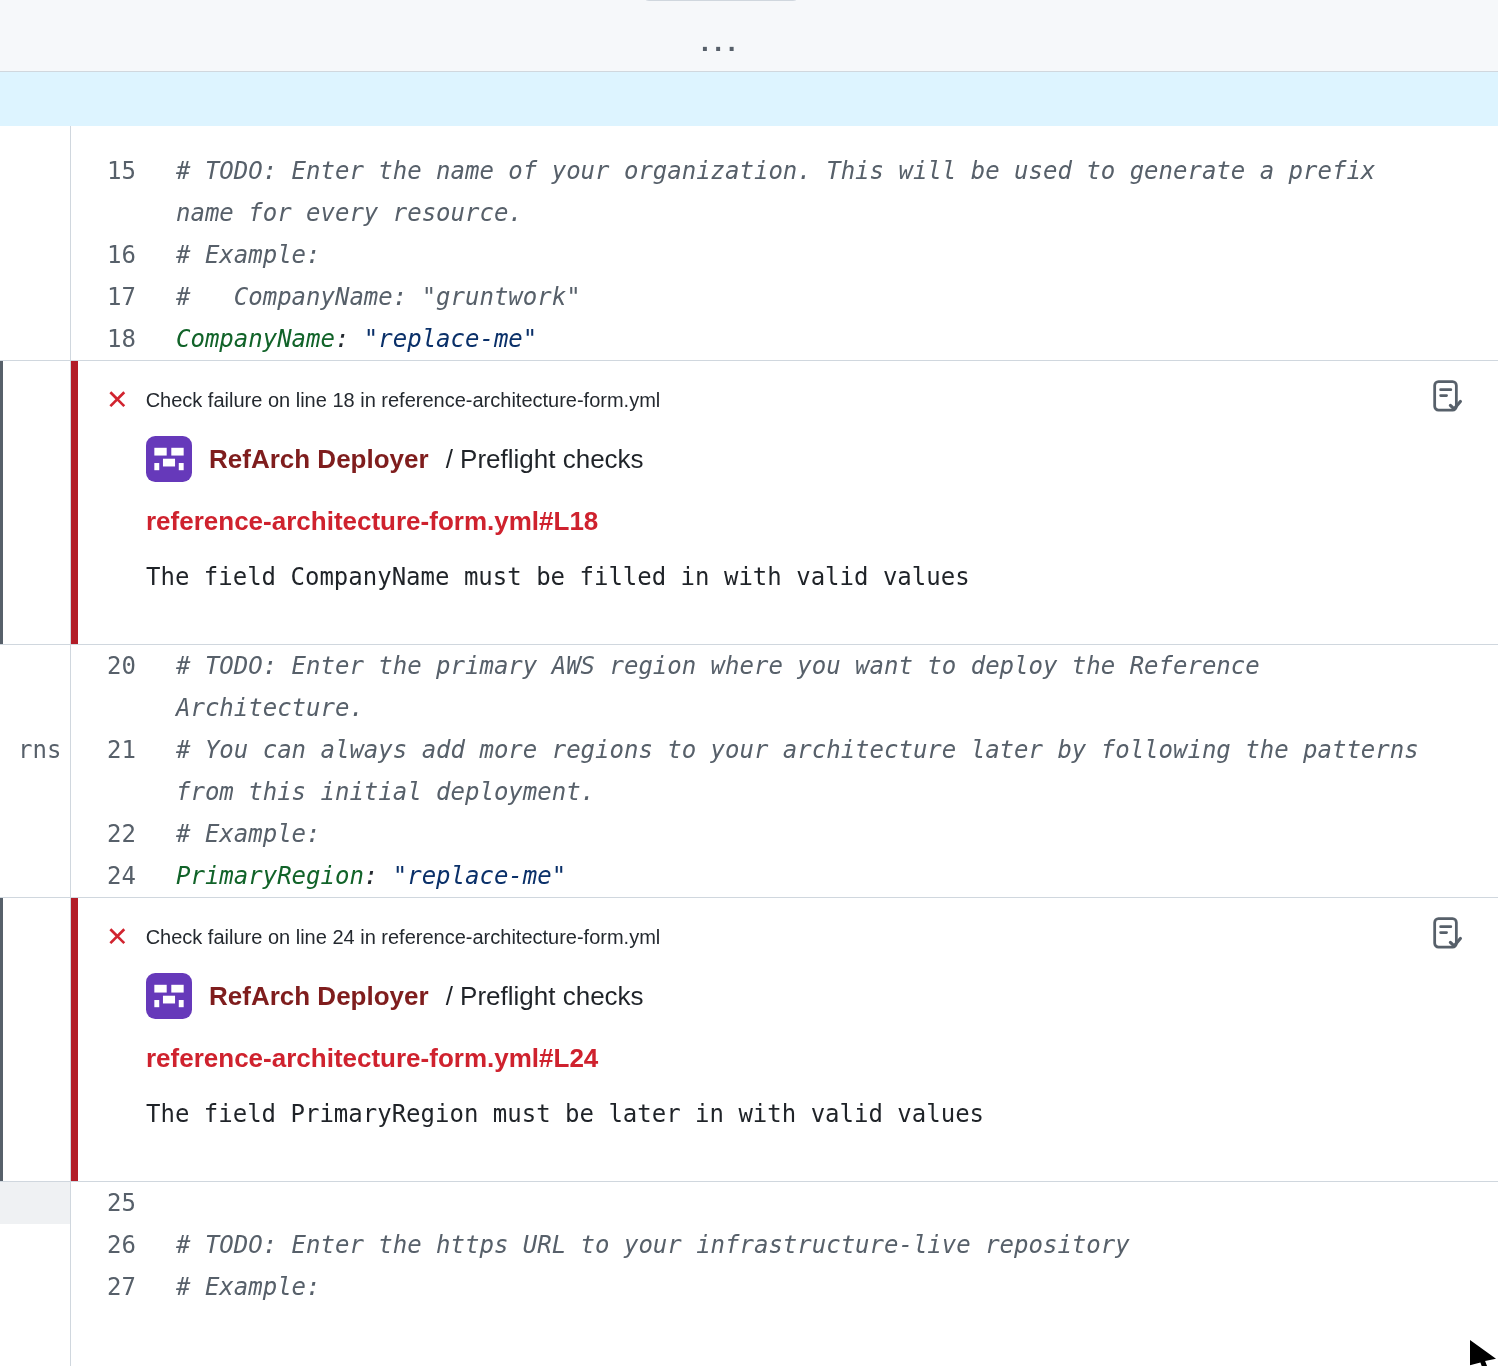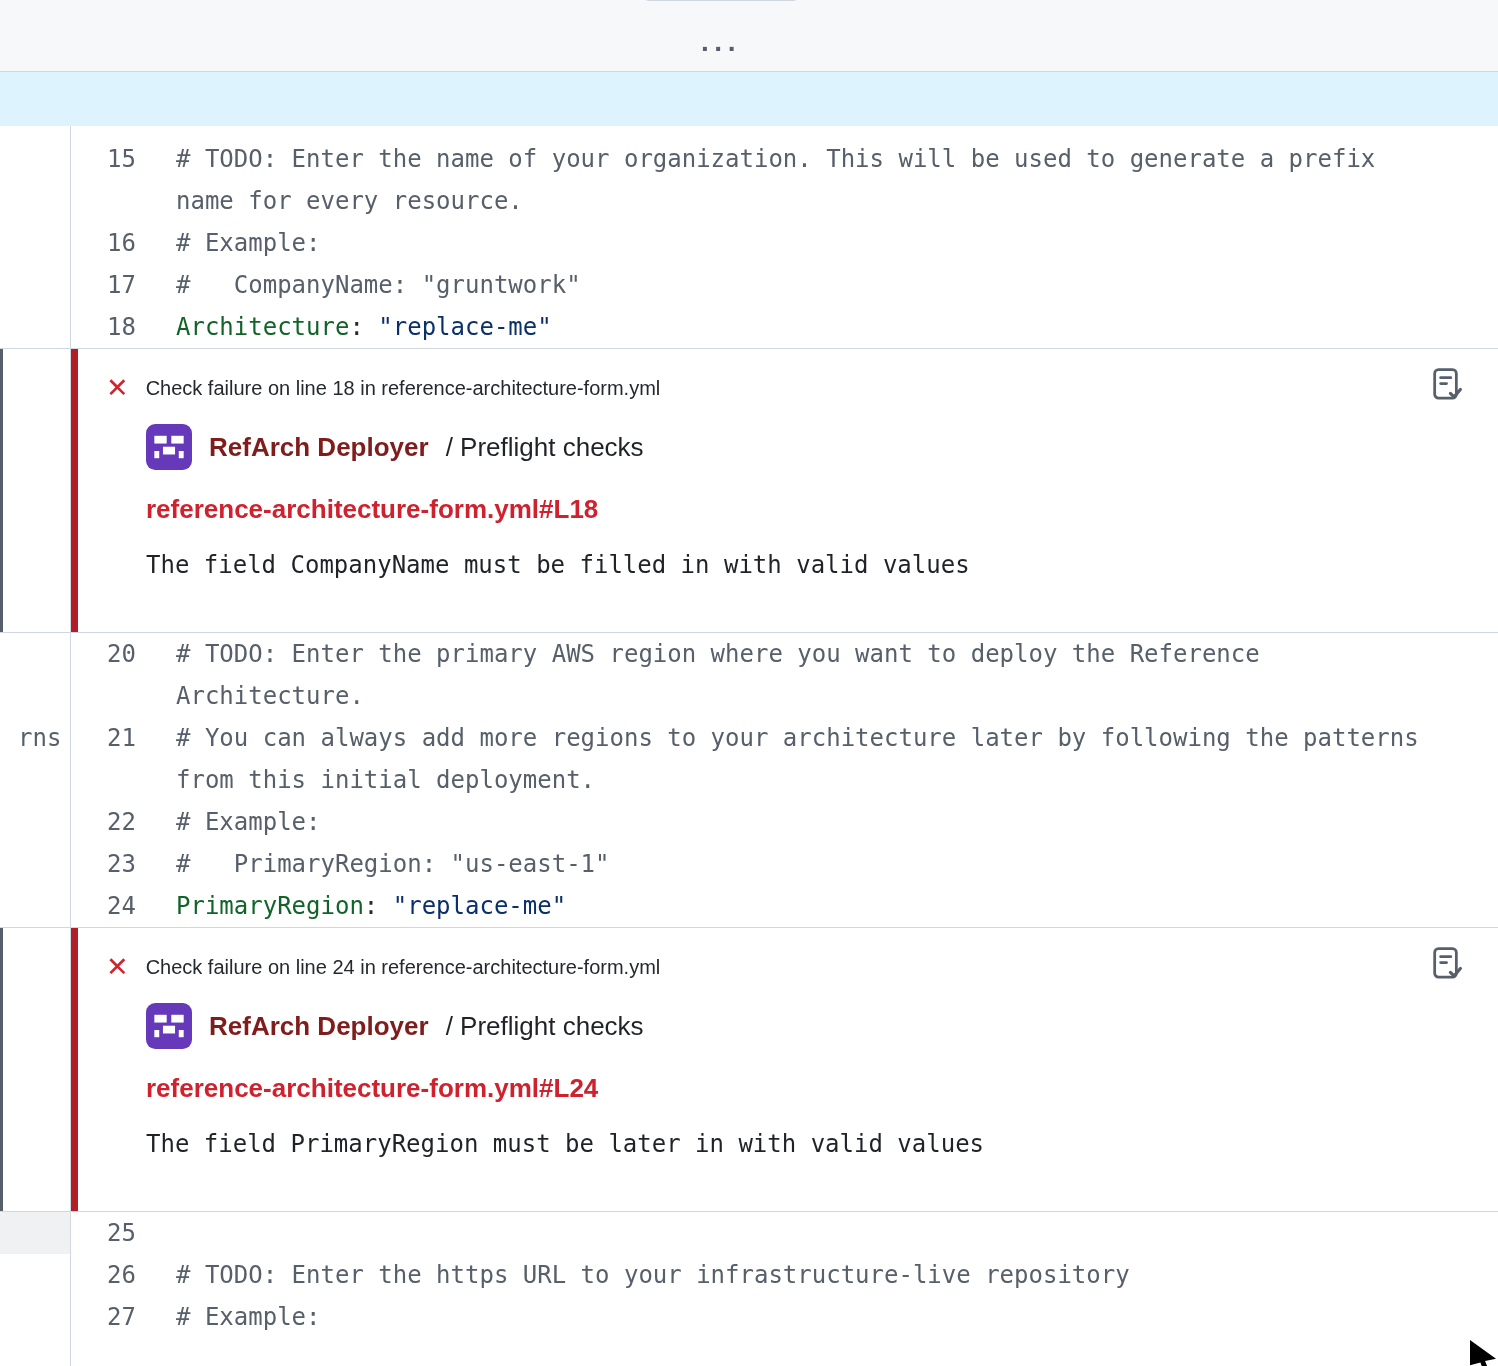--- a/index.html
+++ b/index.html
@@ -43,21 +43,21 @@
     display:block; font-family:"DejaVu Sans Mono",monospace; font-size:24px; line-height:42px;
     color:#57606a; padding-left:18px; white-space:pre;
   }
   .line-num {
     flex:0 0 70px; width:70px; text-align:right; padding-right:4px;
     font-family:"DejaVu Sans Mono",monospace; font-size:24px; line-height:42px; color:#57606a;
   }
   .code-cell { flex:1; padding-left:36px; }
   .code-text {
     width:1255px; max-width:1255px; white-space:pre-wrap; overflow-wrap:normal; word-break:normal;
-    font-family:"DejaVu Sans Mono",monospace; font-size:24px; line-height:42px; color:#24292f;
+    font-family:"DejaVu Sans Mono",monospace; font-size:24px; line-height:42px; color:#24292f;font-style:italic;
   }
   .tok-comment { color:#57606a; }
   .tok-key { color:#116329; }
   .tok-plain { color:#24292f; }
   .tok-string { color:#0a3069; }
 
   
   .annotation-row {
     display:flex; align-items:stretch;
     border-top:1px solid #d0d7de; border-bottom:1px solid #d0d7de; background:#fff;
@@ -101,21 +101,21 @@
       <span class="viewed-label">Viewed</span>
     </button>
     <button class="kebab-btn">
       <span class="kebab-glyph">···</span>
     </button>
   </div>
 
   <div class="blue-strip"></div>
 
   <div class="diff-body" id="diff-body">
-      <div class="chunk" style="padding-top: 12px;">
+      <div class="chunk" style="padding-top: 24px;">
         <div class="code-row">
           <div class="left-strip"></div>
           <div class="line-num">15</div>
           <div class="code-cell">
             <div class="code-text"><span class="tok-comment"># TODO: Enter the name of your organization. This will be used to generate a prefix name for every resource.</span></div>
           </div>
         </div>
         <div class="code-row">
           <div class="left-strip"></div>
           <div class="line-num">16</div>
@@ -127,21 +127,21 @@
           <div class="left-strip"></div>
           <div class="line-num">17</div>
           <div class="code-cell">
             <div class="code-text"><span class="tok-comment">#   CompanyName: "gruntwork"</span></div>
           </div>
         </div>
         <div class="code-row">
           <div class="left-strip"></div>
           <div class="line-num">18</div>
           <div class="code-cell">
-            <div class="code-text"><span class="tok-key">Architecture</span><span class="tok-plain">: </span><span class="tok-string">"replace-me"</span></div>
+            <div class="code-text"><span class="tok-key">CompanyName</span><span class="tok-plain">: </span><span class="tok-string">"replace-me"</span></div>
           </div>
         </div>
       </div>
       <div class="annotation-row">
         <div class="annotation-strip"></div>
         <div class="annotation-box"><span class="note-icon"><svg viewBox="0 0 16 16" width="34" height="34" xmlns="http://www.w3.org/2000/svg">
               <rect x="2.2" y="1.2" width="10.2" height="13.4" rx="1.8" fill="none" stroke="#57606a" stroke-width="1.3"></rect>
               <path d="M5 5h4.8M5 7.8h2.8" stroke="#57606a" stroke-width="1.3" stroke-linecap="round"></path>
               <path d="M9.6 12.4l1.7 1.7 3-3.5" fill="none" stroke="#57606a" stroke-width="1.5" stroke-linecap="round" stroke-linejoin="round"></path>
             </svg></span><div class="ann-header">
@@ -181,27 +181,20 @@
         </div>
         <div class="code-row">
           <div class="left-strip"></div>
           <div class="line-num">22</div>
           <div class="code-cell">
             <div class="code-text"><span class="tok-comment"># Example:</span></div>
           </div>
         </div>
         <div class="code-row">
           <div class="left-strip"></div>
-          <div class="line-num">23</div>
-          <div class="code-cell">
-            <div class="code-text"><span class="tok-comment">#   PrimaryRegion: "us-east-1"</span></div>
-          </div>
-        </div>
-        <div class="code-row">
-          <div class="left-strip"></div>
           <div class="line-num">24</div>
           <div class="code-cell">
             <div class="code-text"><span class="tok-key">PrimaryRegion</span><span class="tok-plain">: </span><span class="tok-string">"replace-me"</span></div>
           </div>
         </div>
       </div>
       <div class="annotation-row">
         <div class="annotation-strip"></div>
         <div class="annotation-box"><span class="note-icon"><svg viewBox="0 0 16 16" width="34" height="34" xmlns="http://www.w3.org/2000/svg">
               <rect x="2.2" y="1.2" width="10.2" height="13.4" rx="1.8" fill="none" stroke="#57606a" stroke-width="1.3"></rect>

